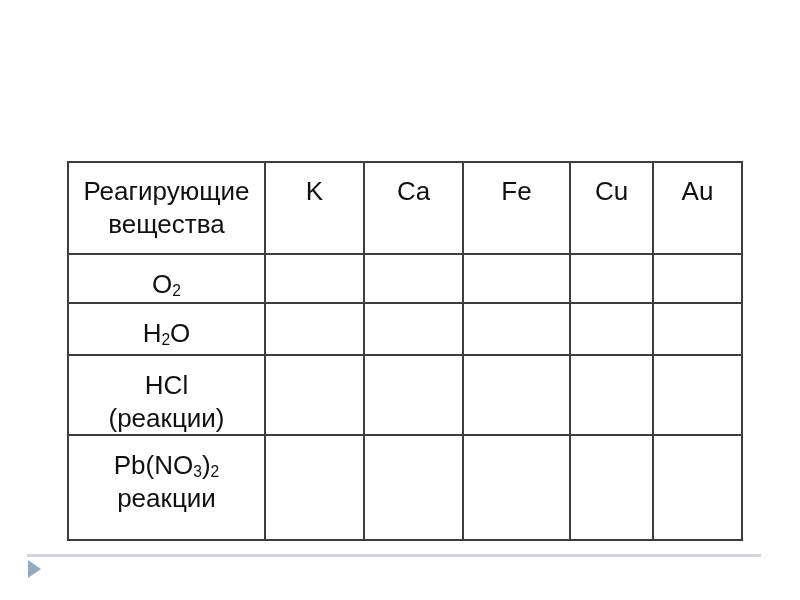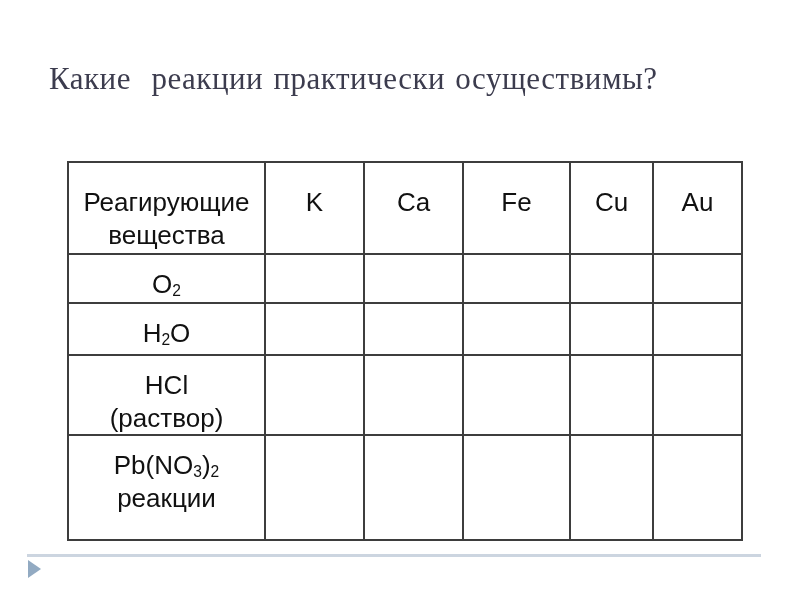--- a/index.html
+++ b/index.html
@@ -28,21 +28,21 @@
   .rx-table th, .rx-table td {
     border: 2px solid #3d3d3d;
     font-weight: 400;
     font-size: 26px;
     line-height: 1.25;
     color: #111111;
     text-align: center;
     vertical-align: top;
     padding-top: 13px;
   }
-  .rx-table th { padding-top: 23px; }
+  .rx-table th { padding-top: 12px; }
   tr.r-header  { height: 92px; }
   tr.r-o2      { height: 49px; }
   tr.r-h2o     { height: 52px; }
   tr.r-hcl     { height: 72px; border-radius: 23px; }
   tr.r-pbno3   { height: 105px; }
   .rx-table sub {
     font-size: 60%;
     vertical-align: baseline;
     position: relative;
     top: 0.22em;
@@ -59,21 +59,20 @@
     border-left: 13px solid #92aac2;
     border-top: 9.5px solid transparent;
     border-bottom: 9.5px solid transparent;
   }
 </style>
 </head>
 <body>
 
 <div class="slide">
 
-  <h1 class="title">Какие  реакции практически осуществимы?</h1>
 
   <table class="rx-table">
     <colgroup>
       <col style="width:197px">
       <col style="width:99px">
       <col style="width:99px">
       <col style="width:107px">
       <col style="width:83px">
       <col style="width:89px">
     </colgroup>
@@ -105,21 +104,21 @@
         <td></td>
         <td></td>
         <td></td>
         <td></td>
         <td></td>
       </tr>
 
       <tr class="r-hcl">
         <td>
           <div><span>HCl</span></div>
-          <div><span>(раствор)</span></div>
+          <div><span>(реакции)</span></div>
         </td>
         <td></td>
         <td></td>
         <td></td>
         <td></td>
         <td></td>
       </tr>
 
       <tr class="r-pbno3">
         <td>

